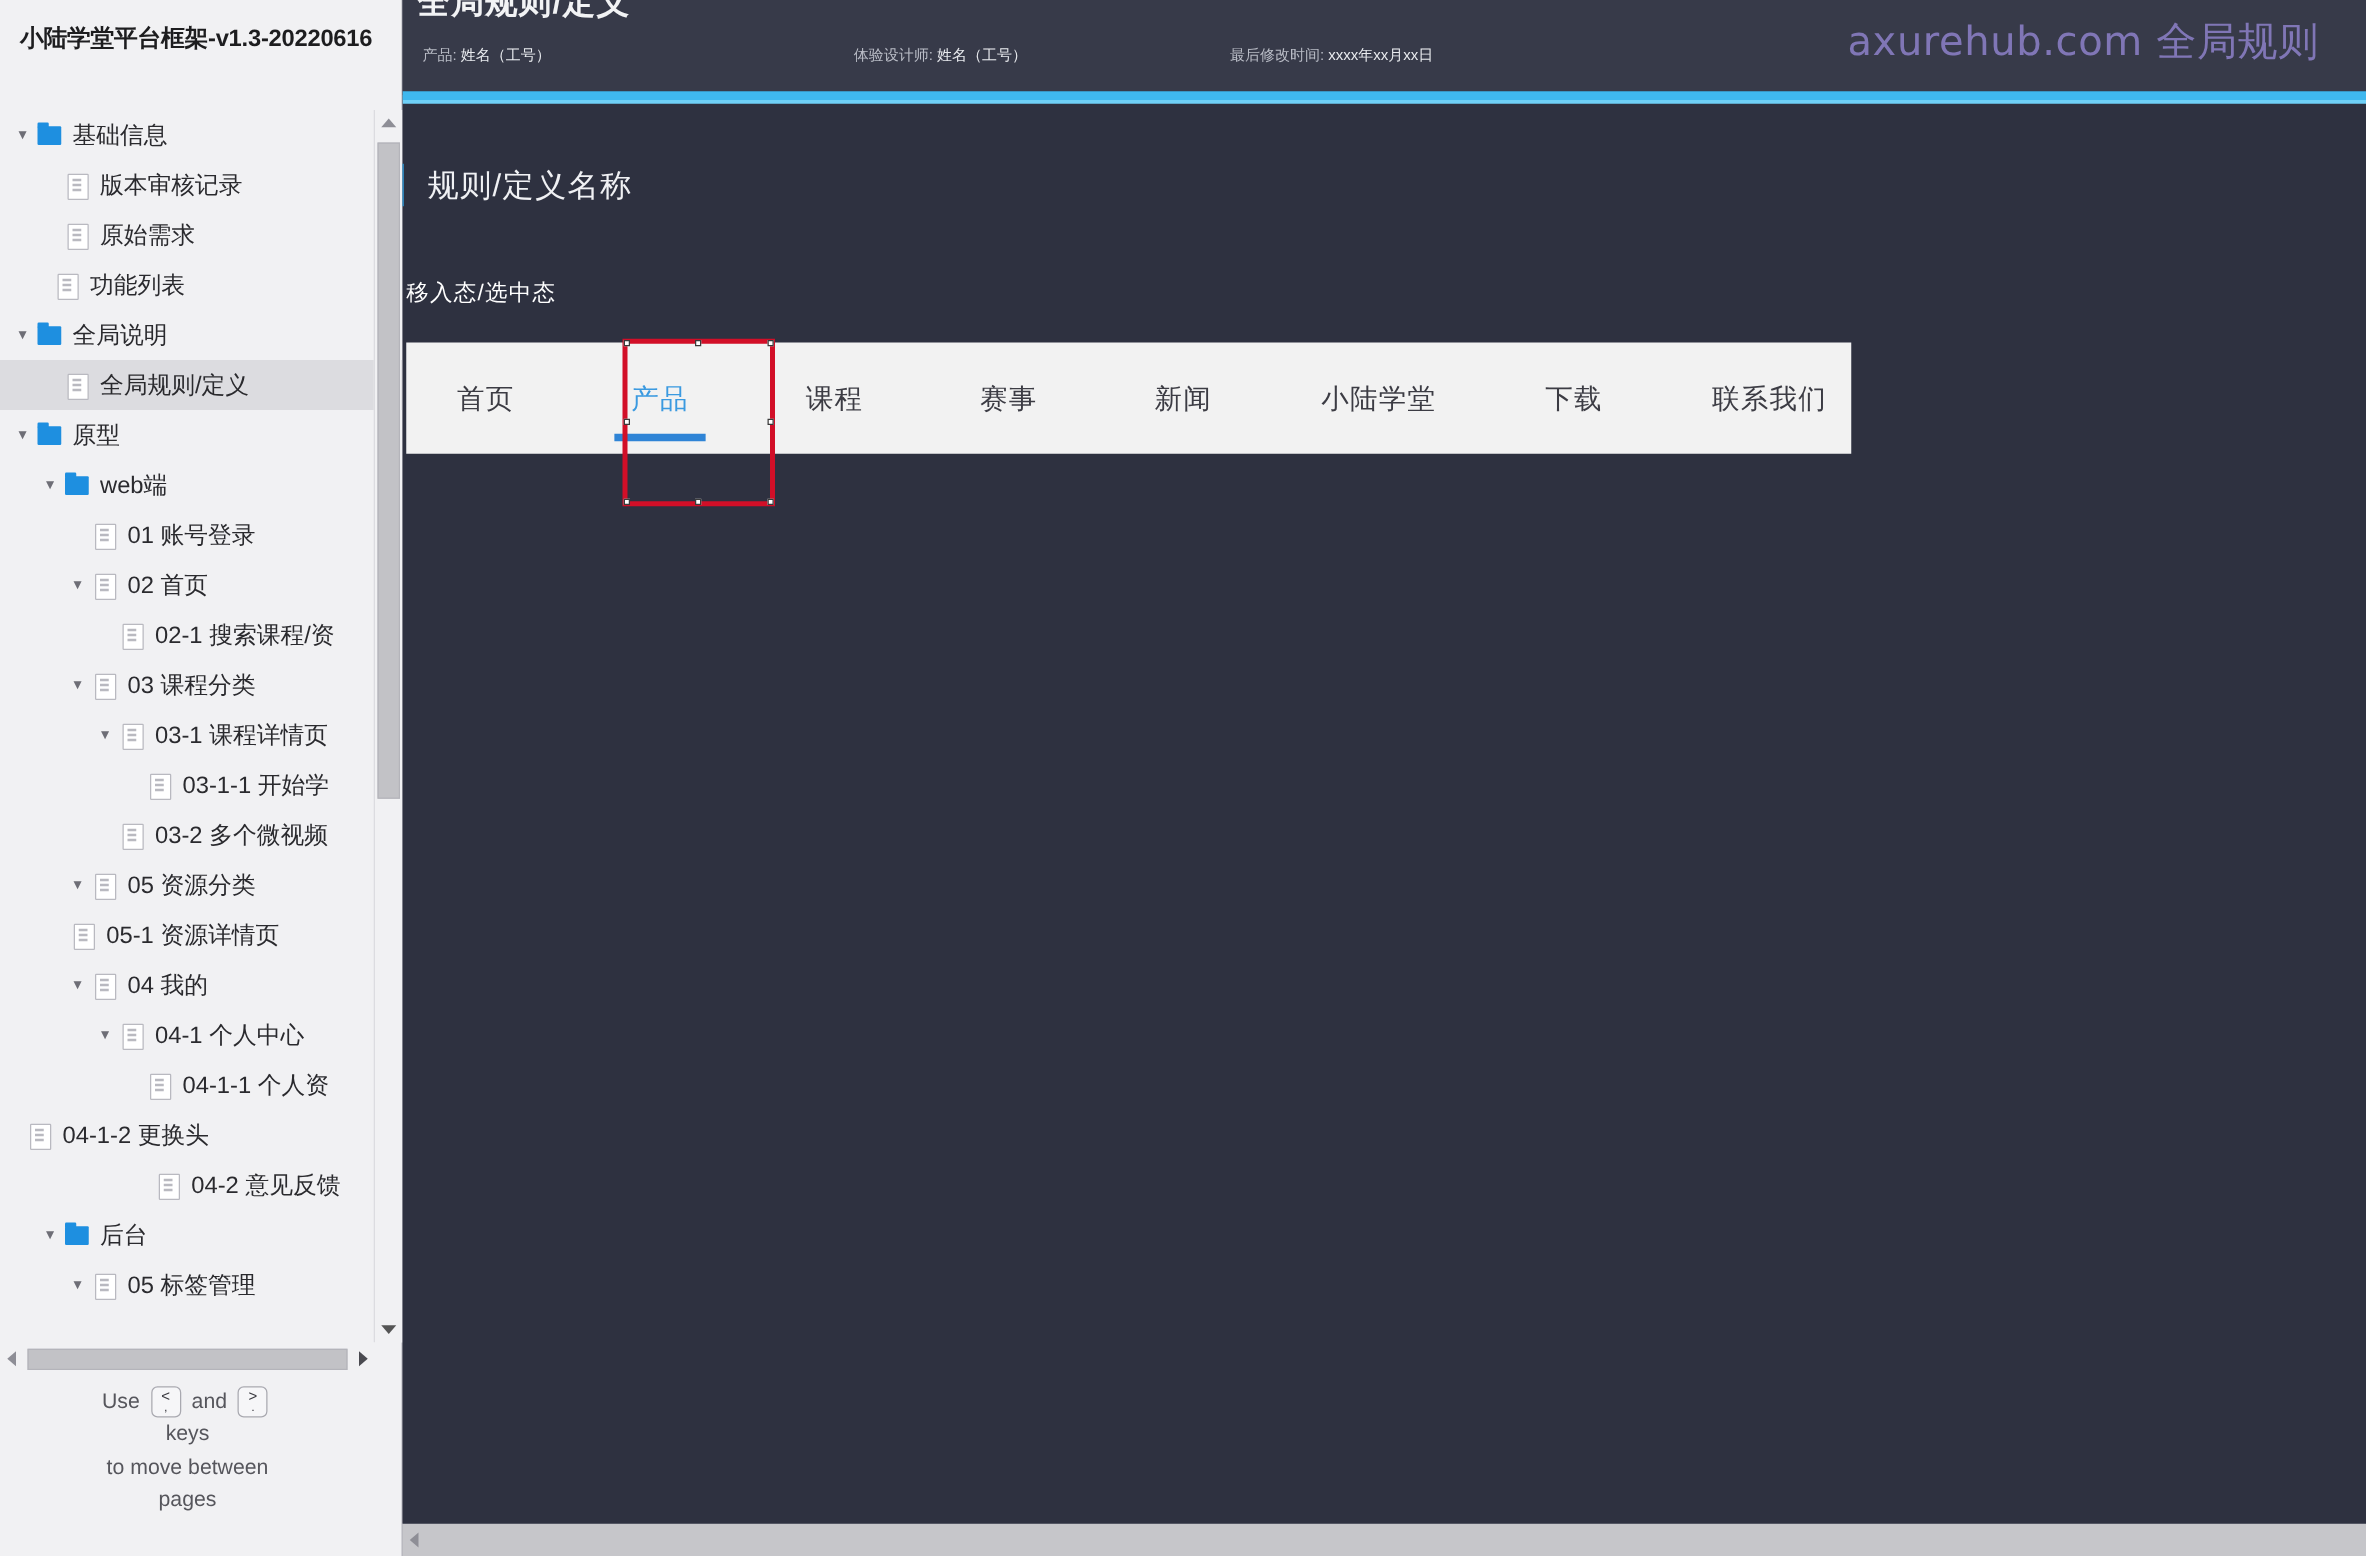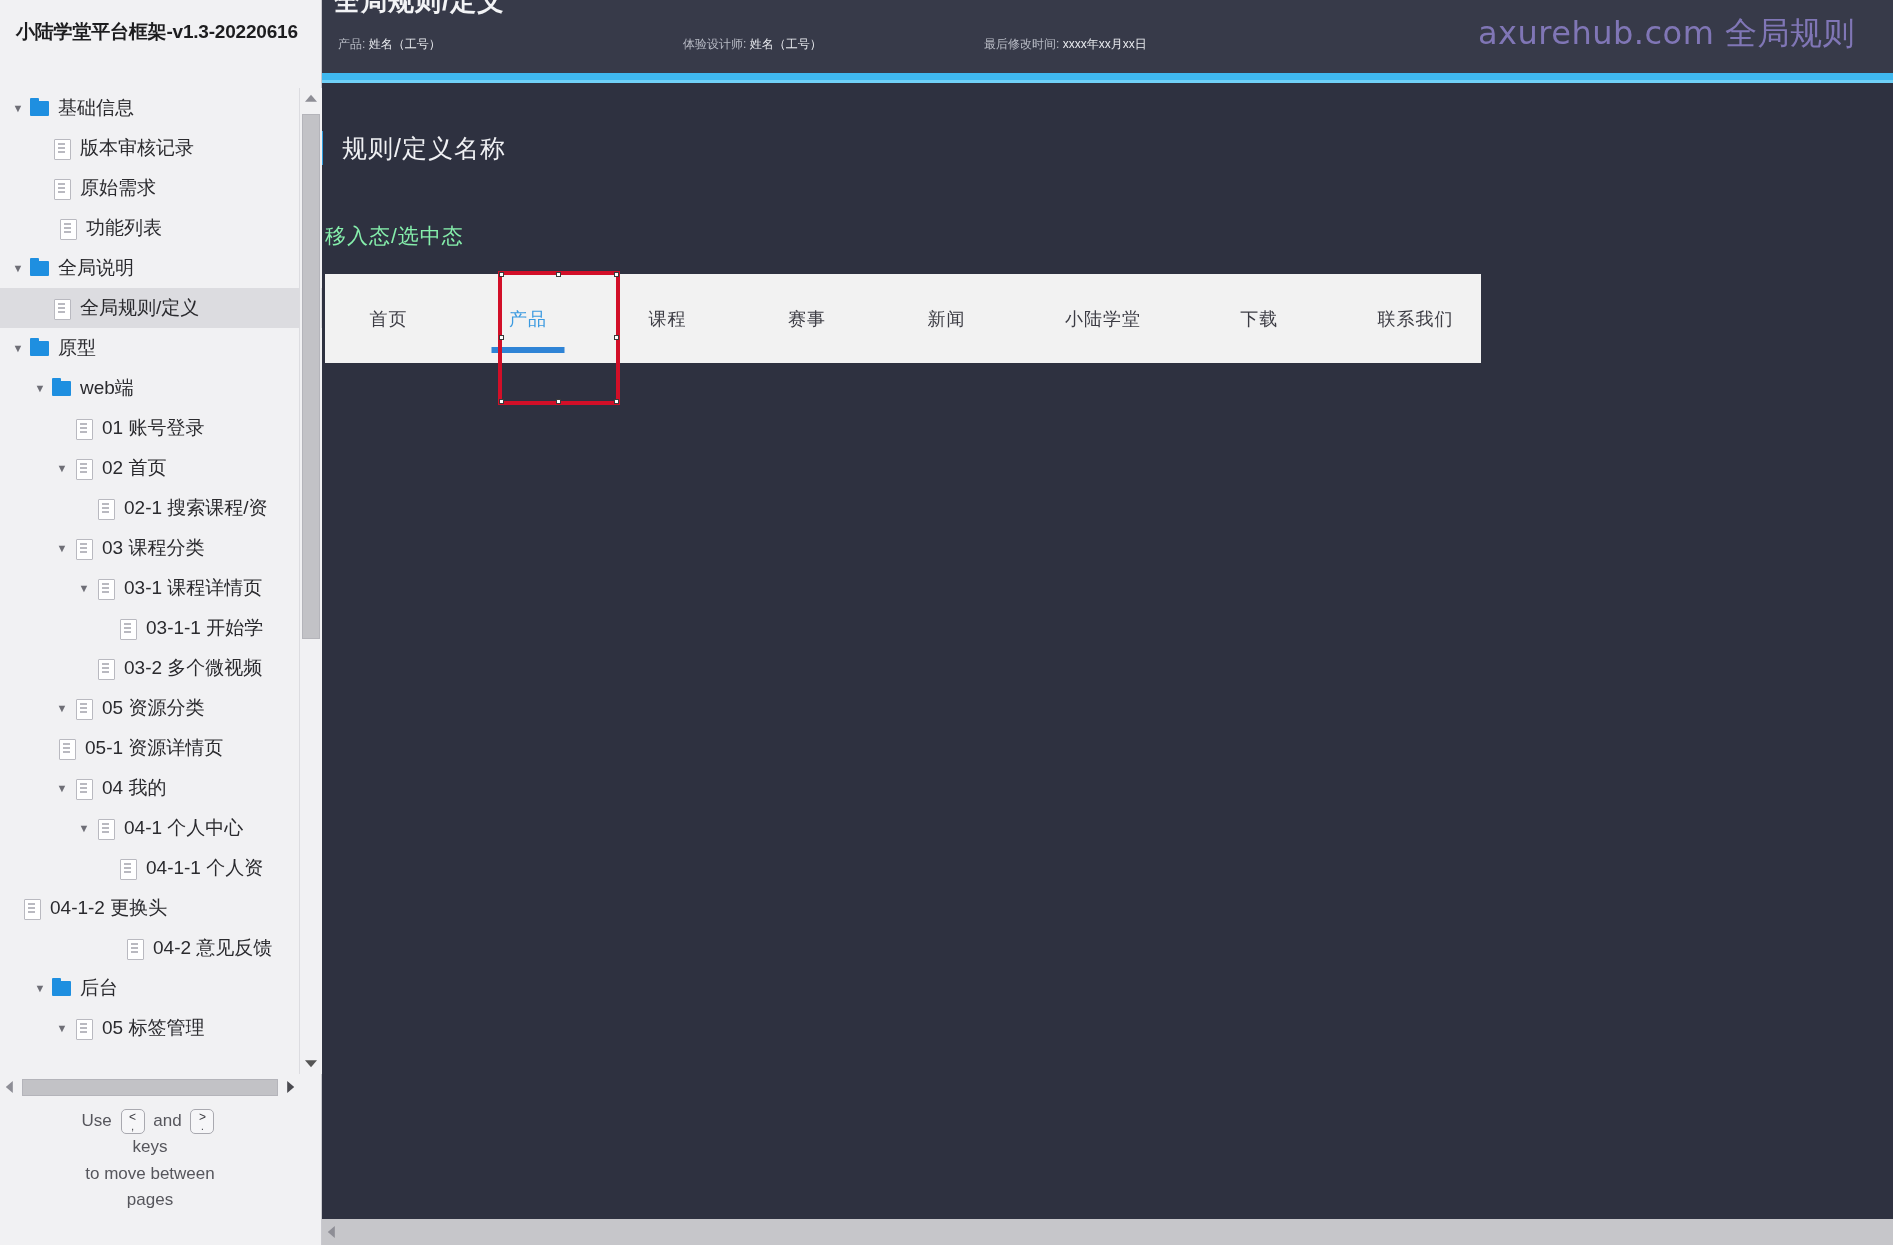--- a/index.html
+++ b/index.html
@@ -166,35 +166,35 @@
     position:absolute; left:-4px; top:131px;
     display:flex; align-items:center;
   }
   #section-bar {
     width:5px; height:34px; background:#2f9fe0; margin-right:19px;
   }
   #section-title { font-size:25px; color:#f0f1f4; letter-spacing:1px; }
 
   #state-label {
     position:absolute; left:3px; top:222px;
-    font-size:21px; color:#86efac; letter-spacing:1px;
+    font-size:18px; color:#ffffff; letter-spacing:1px;
   }
 
   
   #navbar {
     position:absolute; left:3px; top:274px;
     width:1156px; height:89px;
     background:#f2f2f2;
     display:flex; align-items:stretch;
     padding-left: 15px;
   }
   .nav-item {
     position:relative;
     display:flex; align-items:center; justify-content:center;
-    font-size:18px; color:#3c3c44;
+    font-size:22px; color:#3c3c44;
     width:101px;
     letter-spacing:1px;
   }
   .nav-item.wide { width:136px; }
   .nav-item.active { color:#3b9ae0; }
   .nav-underline {
     position:absolute; left:50%; transform:translateX(-50%);
     bottom:10px; width:73px; height:6px; background:#2f84d6;
   }
   .nav-gap { width:44px; }
@@ -230,21 +230,21 @@
           <div class="tnode" style="padding-left: 30px;">
             <span class="twist empty">▼</span>
             <span class="ticon ic-page"></span>
             <span class="tlabel">版本审核记录</span>
           </div>
           <div class="tnode" style="padding-left: 30px;">
             <span class="twist empty">▼</span>
             <span class="ticon ic-page"></span>
             <span class="tlabel">原始需求</span>
           </div>
-          <div class="tnode" style="padding-left: 36px;">
+          <div class="tnode" style="padding-left: 22px;">
             <span class="twist empty">▼</span>
             <span class="ticon ic-page"></span>
             <span class="tlabel">功能列表</span>
           </div>
           <div class="tnode" style="padding-left: 8px;">
             <span class="twist">▼</span>
             <span class="ticon ic-folder"></span>
             <span class="tlabel">全局说明</span>
           </div>
           <div class="tnode selected" style="padding-left: 30px;">

